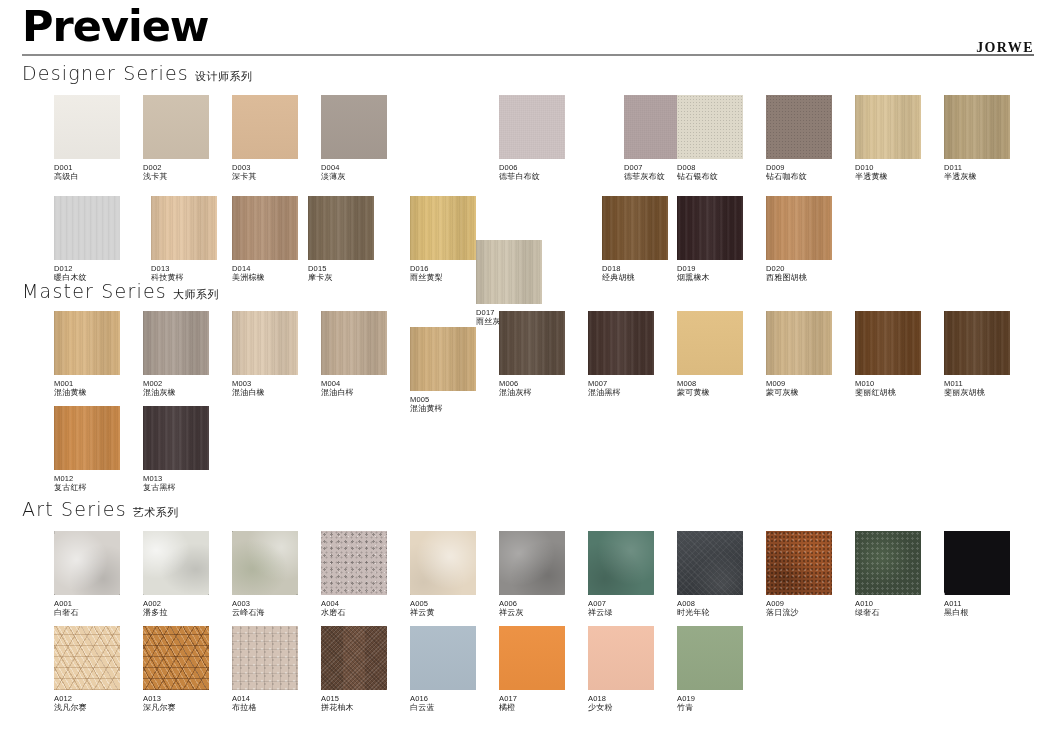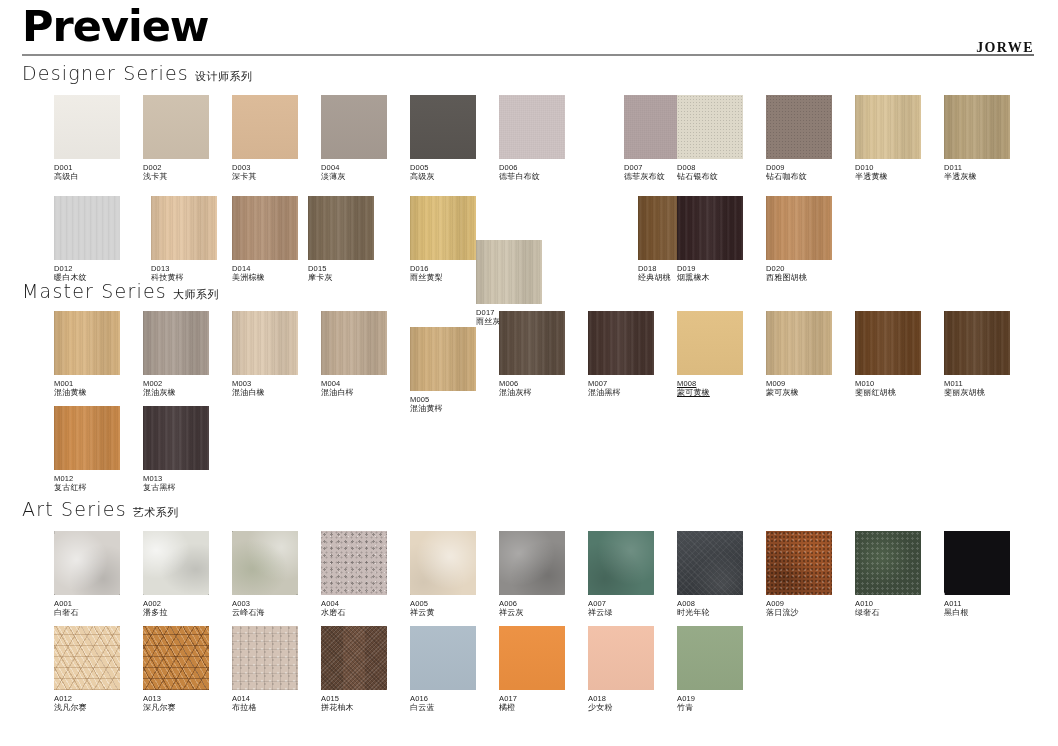--- a/index.html
+++ b/index.html
@@ -78,25 +78,20 @@
         <div class="cell" style="left: 178px;">
           <div class="sw" style="background-color:#dbb996;background-image:linear-gradient(180deg,rgba(255,255,255,0.03),rgba(0,0,0,0.03));"></div>
           <div class="code">D003</div>
           <div class="cn">深卡其</div>
         </div>
         <div class="cell" style="left: 267px;">
           <div class="sw" style="background-color:#a79c93;background-image:linear-gradient(180deg,rgba(255,255,255,0.03),rgba(0,0,0,0.03));"></div>
           <div class="code">D004</div>
           <div class="cn">淡薄灰</div>
         </div>
-        <div class="cell" style="left: 356px;">
-          <div class="sw" style="background-color:#595551;background-image:linear-gradient(180deg,rgba(255,255,255,0.03),rgba(0,0,0,0.03));"></div>
-          <div class="code">D005</div>
-          <div class="cn">高级灰</div>
-        </div>
         <div class="cell" style="left: 445px;">
           <div class="sw" style="background-color:#cfc4c4;background-image:repeating-linear-gradient(0deg,rgba(0,0,0,0.045) 0px,rgba(0,0,0,0) 1px,transparent 1px,transparent 2px),repeating-linear-gradient(90deg,rgba(0,0,0,0.045) 0px,rgba(0,0,0,0) 1px,transparent 1px,transparent 2px);"></div>
           <div class="code">D006</div>
           <div class="cn">德菲白布纹</div>
         </div>
         <div class="cell" style="left: 534px; padding-left: 36px;">
           <div class="sw" style="background-color:#b3a3a3;background-image:repeating-linear-gradient(0deg,rgba(0,0,0,0.045) 0px,rgba(0,0,0,0) 1px,transparent 1px,transparent 2px),repeating-linear-gradient(90deg,rgba(0,0,0,0.045) 0px,rgba(0,0,0,0) 1px,transparent 1px,transparent 2px);"></div>
           <div class="code">D007</div>
           <div class="cn">德菲灰布纹</div>
         </div>
@@ -145,21 +140,21 @@
         <div class="cell" style="left: 356px;">
           <div class="sw" style="background-color:#dcbd77;background-image:repeating-linear-gradient(90deg,rgba(0,0,0,0.09) 0px,rgba(0,0,0,0) 1px,rgba(255,255,255,0.07) 2px,rgba(255,255,255,0) 4px,rgba(0,0,0,0.05) 5px,rgba(0,0,0,0) 7px),linear-gradient(90deg,rgba(0,0,0,0.10),rgba(0,0,0,0) 22%,rgba(255,255,255,0.06) 48%,rgba(0,0,0,0.08) 78%,rgba(0,0,0,0));"></div>
           <div class="code">D016</div>
           <div class="cn">雨丝黄梨</div>
         </div>
         <div class="cell" style="left: 422px; margin-top: 44px;">
           <div class="sw" style="background-color:#cdc3ae;background-image:repeating-linear-gradient(90deg,rgba(0,0,0,0.09) 0px,rgba(0,0,0,0) 1px,rgba(255,255,255,0.07) 2px,rgba(255,255,255,0) 4px,rgba(0,0,0,0.05) 5px,rgba(0,0,0,0) 7px),linear-gradient(90deg,rgba(0,0,0,0.10),rgba(0,0,0,0) 22%,rgba(255,255,255,0.06) 48%,rgba(0,0,0,0.08) 78%,rgba(0,0,0,0));"></div>
           <div class="code">D017</div>
           <div class="cn">雨丝灰梨</div>
         </div>
-        <div class="cell" style="left: 546px; padding-left: 38px;">
+        <div class="cell" style="left: 510px; padding-left: 38px;">
           <div class="sw" style="background-color:#76532f;background-image:repeating-linear-gradient(90deg,rgba(0,0,0,0.09) 0px,rgba(0,0,0,0) 1px,rgba(255,255,255,0.07) 2px,rgba(255,255,255,0) 4px,rgba(0,0,0,0.05) 5px,rgba(0,0,0,0) 7px),linear-gradient(90deg,rgba(0,0,0,0.10),rgba(0,0,0,0) 22%,rgba(255,255,255,0.06) 48%,rgba(0,0,0,0.08) 78%,rgba(0,0,0,0));"></div>
           <div class="code">D018</div>
           <div class="cn">经典胡桃</div>
         </div>
         <div class="cell" style="left: 623px;">
           <div class="sw" style="background-color:#352324;background-image:repeating-linear-gradient(90deg,rgba(0,0,0,0.09) 0px,rgba(0,0,0,0) 1px,rgba(255,255,255,0.07) 2px,rgba(255,255,255,0) 4px,rgba(0,0,0,0.05) 5px,rgba(0,0,0,0) 7px),linear-gradient(90deg,rgba(0,0,0,0.10),rgba(0,0,0,0) 22%,rgba(255,255,255,0.06) 48%,rgba(0,0,0,0.08) 78%,rgba(0,0,0,0));"></div>
           <div class="code">D019</div>
           <div class="cn">烟熏橡木</div>
         </div>
         <div class="cell" style="left: 712px;">
@@ -198,21 +193,21 @@
         <div class="cell" style="left: 445px;">
           <div class="sw" style="background-color:#5e4e41;background-image:repeating-linear-gradient(90deg,rgba(0,0,0,0.09) 0px,rgba(0,0,0,0) 1px,rgba(255,255,255,0.07) 2px,rgba(255,255,255,0) 4px,rgba(0,0,0,0.05) 5px,rgba(0,0,0,0) 7px),linear-gradient(90deg,rgba(0,0,0,0.10),rgba(0,0,0,0) 22%,rgba(255,255,255,0.06) 48%,rgba(0,0,0,0.08) 78%,rgba(0,0,0,0));"></div>
           <div class="code">M006</div>
           <div class="cn">混油灰梣</div>
         </div>
         <div class="cell" style="left: 534px;">
           <div class="sw" style="background-color:#48352f;background-image:repeating-linear-gradient(90deg,rgba(0,0,0,0.09) 0px,rgba(0,0,0,0) 1px,rgba(255,255,255,0.07) 2px,rgba(255,255,255,0) 4px,rgba(0,0,0,0.05) 5px,rgba(0,0,0,0) 7px),linear-gradient(90deg,rgba(0,0,0,0.10),rgba(0,0,0,0) 22%,rgba(255,255,255,0.06) 48%,rgba(0,0,0,0.08) 78%,rgba(0,0,0,0));"></div>
           <div class="code">M007</div>
           <div class="cn">混油黑梣</div>
         </div>
-        <div class="cell" style="left: 623px; text-decoration: underline;">
+        <div class="cell" style="left: 623px;">
           <div class="sw" style="background-color:#e2c083;background-image:linear-gradient(180deg,rgba(255,255,255,0.03),rgba(0,0,0,0.03));"></div>
           <div class="code">M008</div>
           <div class="cn">蒙可黄橡</div>
         </div>
         <div class="cell" style="left: 712px;">
           <div class="sw" style="background-color:#cdb287;background-image:repeating-linear-gradient(90deg,rgba(0,0,0,0.09) 0px,rgba(0,0,0,0) 1px,rgba(255,255,255,0.07) 2px,rgba(255,255,255,0) 4px,rgba(0,0,0,0.05) 5px,rgba(0,0,0,0) 7px),linear-gradient(90deg,rgba(0,0,0,0.10),rgba(0,0,0,0) 22%,rgba(255,255,255,0.06) 48%,rgba(0,0,0,0.08) 78%,rgba(0,0,0,0));"></div>
           <div class="code">M009</div>
           <div class="cn">蒙可灰橡</div>
         </div>
         <div class="cell" style="left: 801px;">

